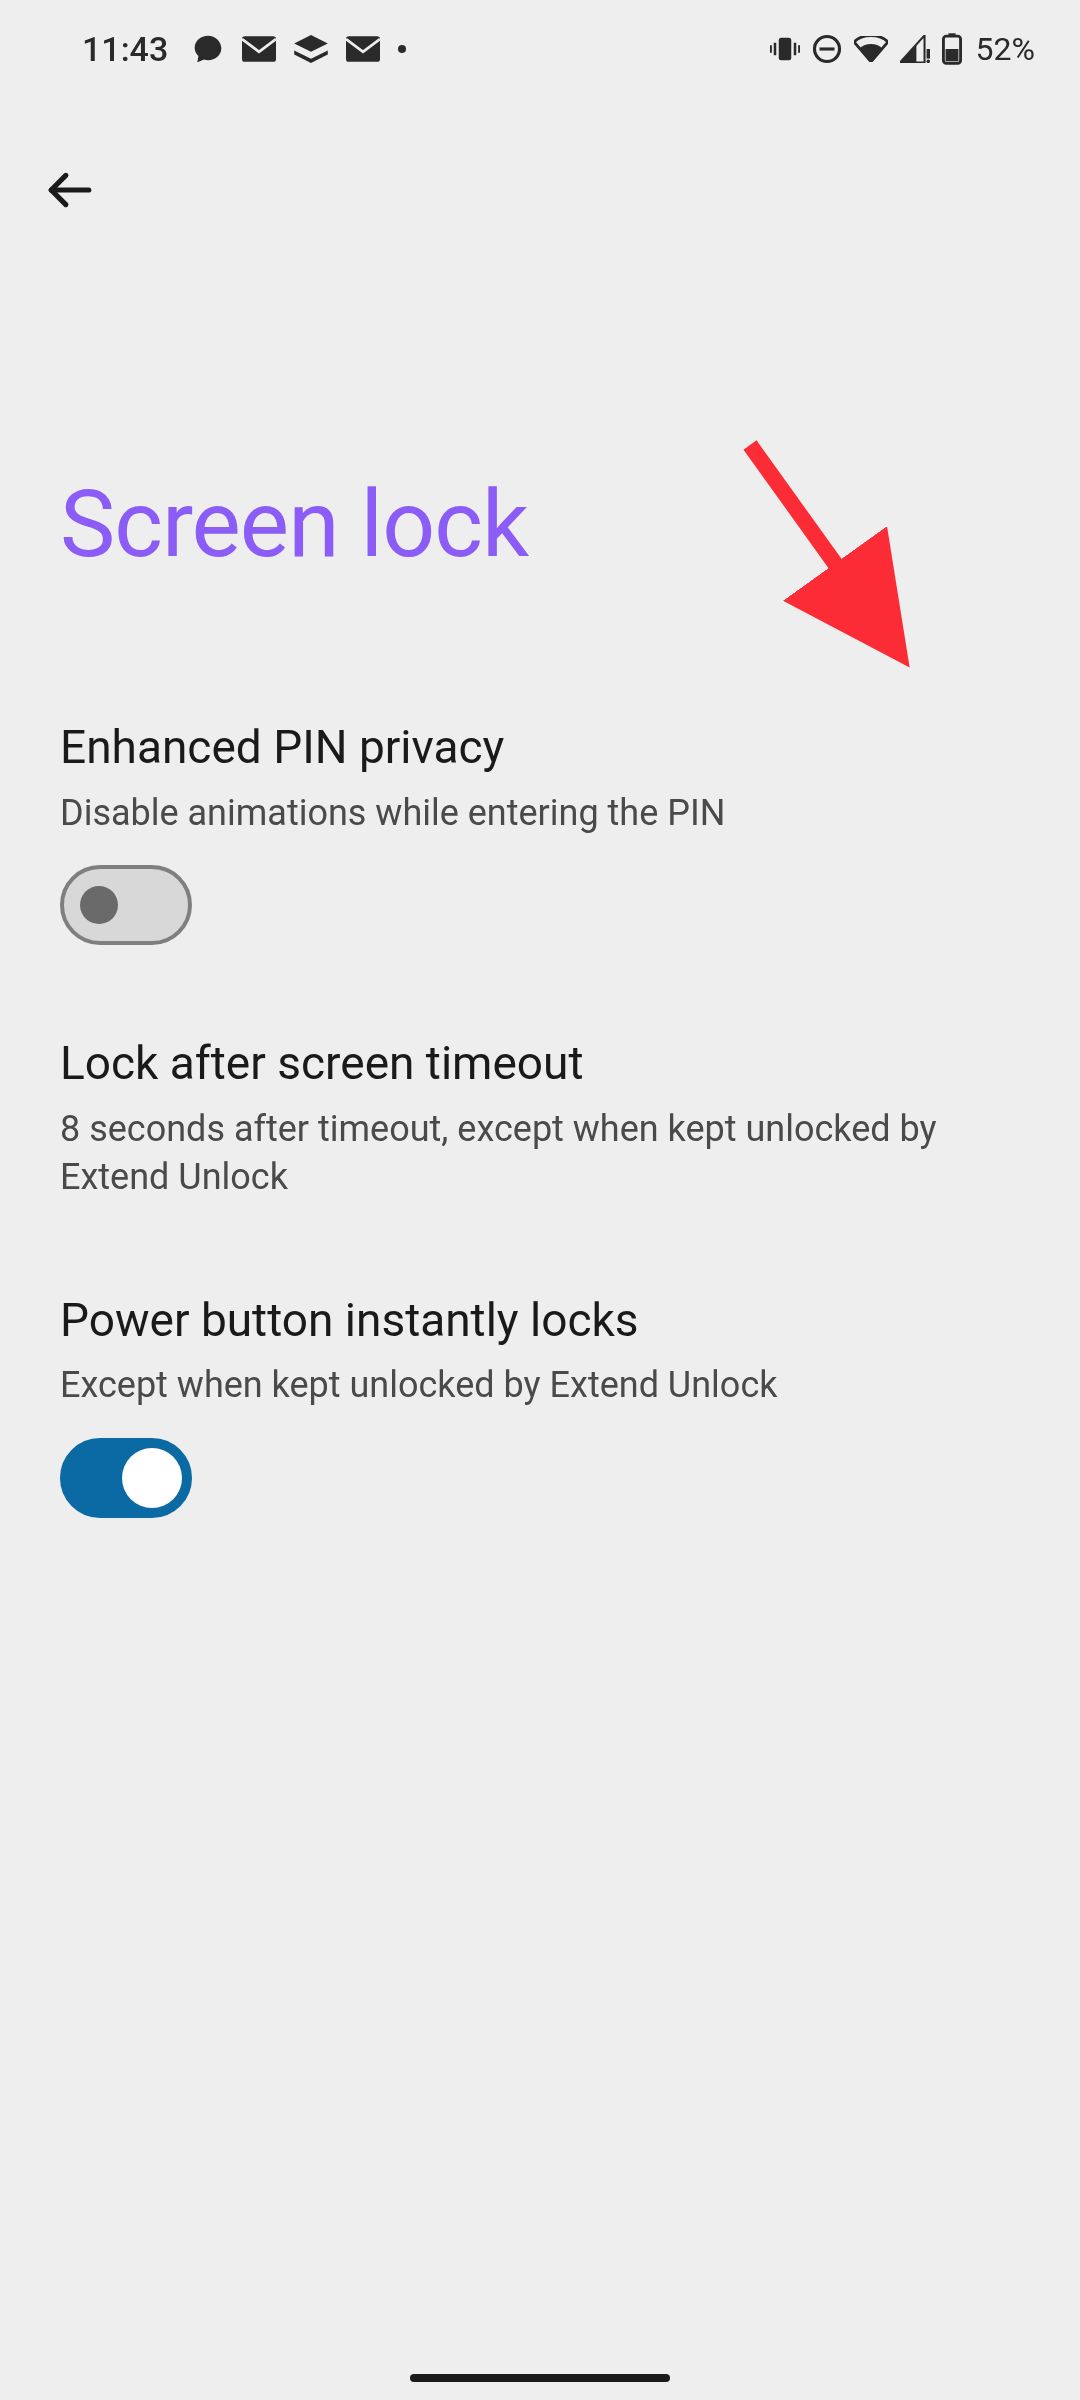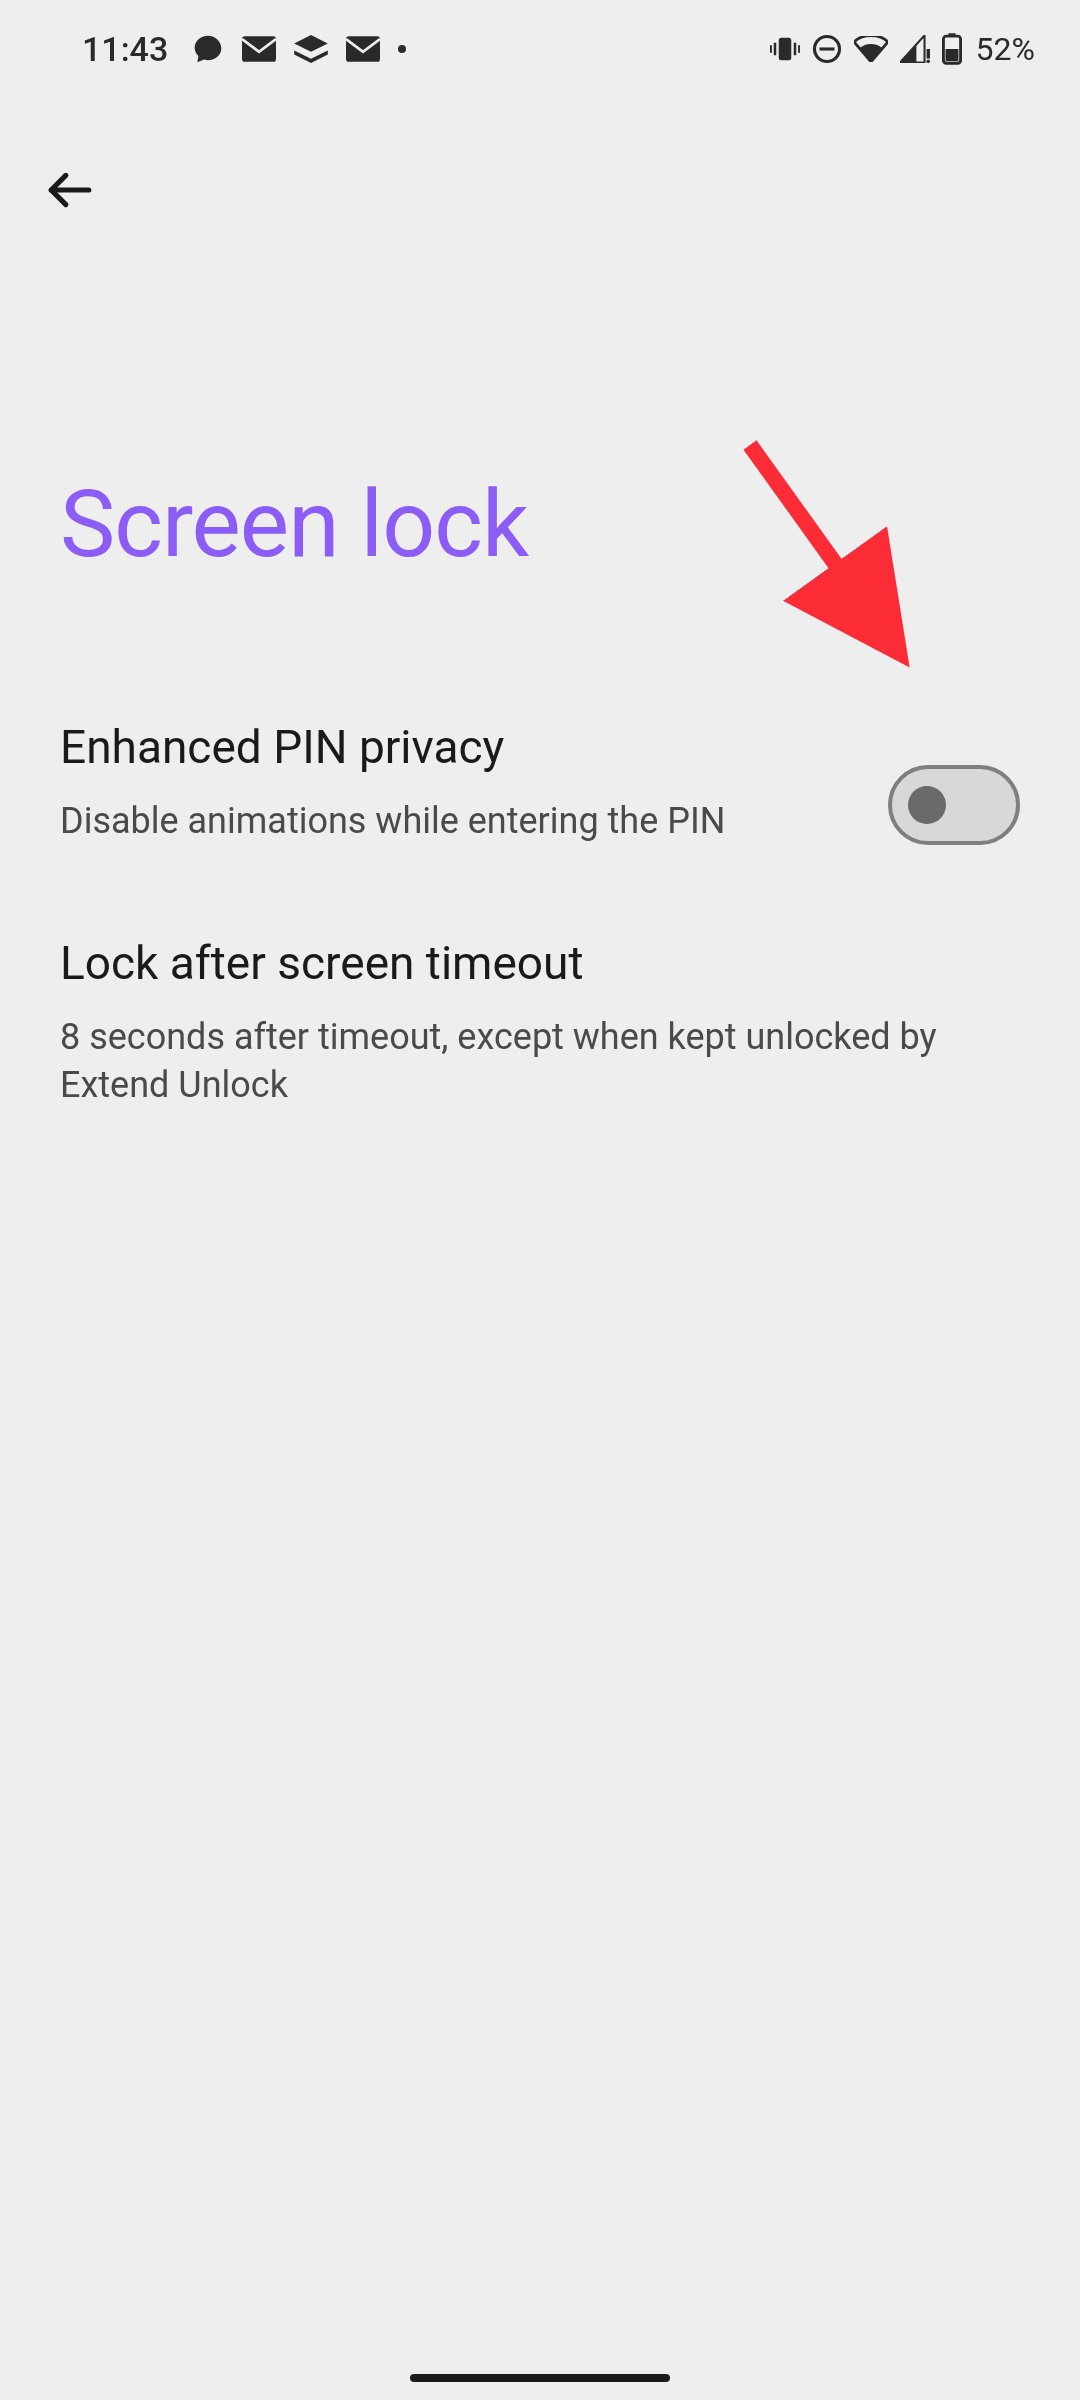--- a/index.html
+++ b/index.html
@@ -66,40 +66,41 @@
       font-weight: 400;
       color: #8b5cf6;
       padding: 250px 60px 0 60px;
       letter-spacing: -1px;
     }
     .settings-list {
       padding: 100px 60px 0 60px;
     }
     .setting-item {
       display: flex;
-      align-items: flex-end;
+      align-items: flex-start;
       justify-content: space-between;
       padding: 40px 0 50px 0;
-      gap: 42px;
+      gap: 28px;
+      flex-direction: column;
     }
     .setting-text {
       flex: 1;
     }
     .setting-title {
       font-size: 46px;
       font-weight: 400;
       color: #1a1a1a;
       line-height: 1.25;
     }
     .setting-sub {
       font-size: 36px;
       font-weight: 400;
       color: #4a4a4a;
       line-height: 1.35;
-      margin-top: 20px;
+      margin-top: 12px;
     }
     .toggle {
       position: relative;
       width: 132px;
       height: 80px;
       border-radius: 40px;
       flex-shrink: 0;
       cursor: pointer;
     }
     .toggle-off {
@@ -248,20 +249,29 @@
     </div>
   </div>
 
   <div class="setting-item">
     <div class="setting-text">
       <div class="setting-title">Lock after screen timeout</div>
       <div class="setting-sub">8 seconds after timeout, except when kept unlocked by Extend Unlock</div>
     </div>
   </div>
 
+  <div class="setting-item">
+    <div class="setting-text">
+      <div class="setting-title">Power button instantly locks</div>
+      <div class="setting-sub">Except when kept unlocked by Extend Unlock</div>
+    </div>
+    <div class="toggle toggle-on">
+      <div class="knob"></div>
+    </div>
+  </div>
 
 </div>
 
 <svg class="annotation-arrow" width="210" height="260" viewBox="0 0 210 260">
   <defs>
     <marker id="arrowhead" markerWidth="8" markerHeight="8" refX="4.5" refY="4" orient="auto">
       <polygon points="0 0, 8 4, 0 8" fill="#fb2c36"></polygon>
     </marker>
   </defs>
   <line x1="15" y1="15" x2="142" y2="192" stroke="#fb2c36" stroke-width="16" marker-end="url(#arrowhead)"></line>

